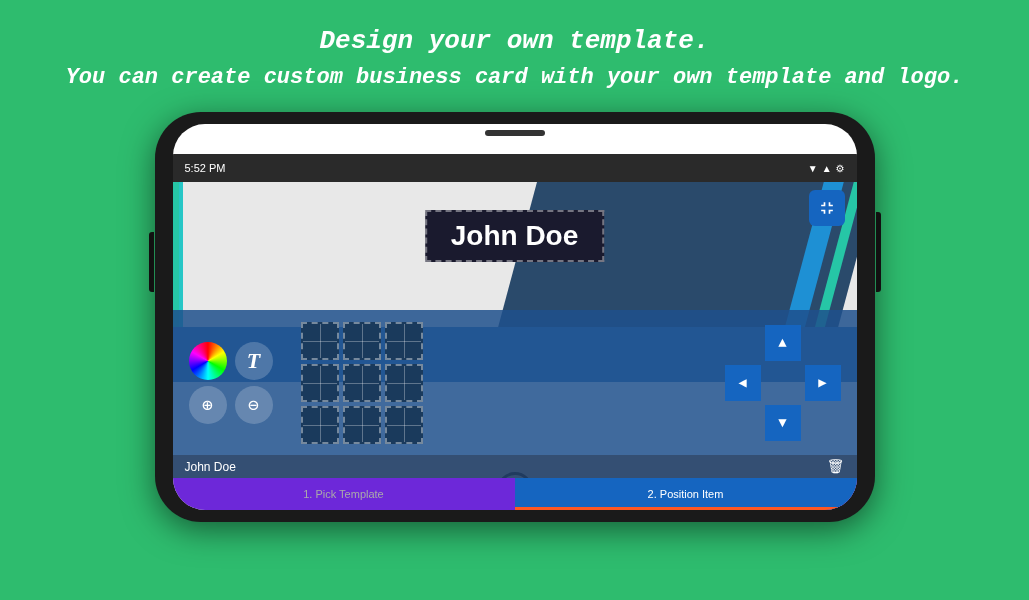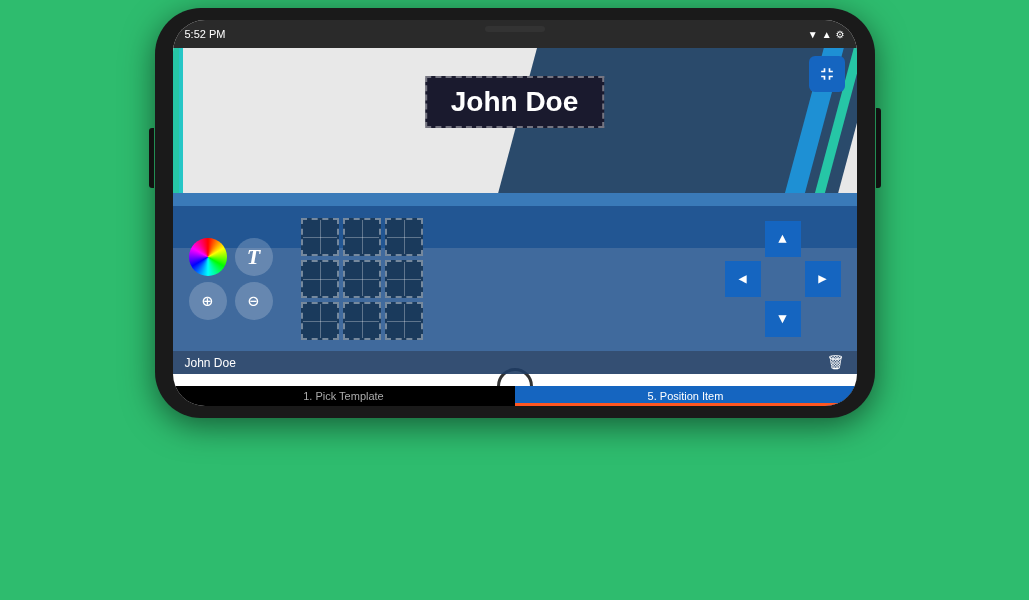--- a/index.html
+++ b/index.html
@@ -103,20 +103,21 @@
 
     
     .status-bar {
       background: #2a2a2a;
       height: 28px;
       display: flex;
       align-items: center;
       justify-content: space-between;
       padding: 0 12px;
       flex-shrink: 0;
+      margin-top: 30px;
     }
     .status-time {
       color: white;
       font-size: 11px;
       font-family: Arial, sans-serif;
     }
     .status-icons {
       display: flex;
       align-items: center;
       gap: 4px;
@@ -367,23 +368,23 @@
       font-size: 14px;
       cursor: pointer;
     }
 
     
     .step-tabs {
       position: absolute;
       bottom: 0;
       left: 0;
       right: 0;
-      height: 20px;
-      display: flex;
-      background: #000000;
+      height: 32px;
+      display: flex;
+      background: #6d28d9;
     }
     .step-tab {
       flex: 1;
       display: flex;
       align-items: center;
       justify-content: center;
       color: #aaa;
       font-size: 11px;
       font-family: Arial, sans-serif;
       cursor: pointer;
@@ -401,20 +402,24 @@
       right: 0;
       height: 3px;
       background: #ff5722;
     }
   </style>
 </head>
 <body>
 
 <div>
 
+  <div class="header-text">
+    <div class="line1">Design your own template.</div>
+    <div class="line2">You can create custom business card with your own template and logo.</div>
+  </div>
 
   <div class="phone-wrapper">
     <div class="phone">
       <div class="phone-speaker"></div>
       <div class="phone-home"></div>
 
       <div class="phone-screen">
 
         <div class="status-bar">
           <span class="status-time">5:52 PM</span>
@@ -486,21 +491,21 @@
           <div class="name-bar">
             <span class="name-bar-text">John Doe</span>
             <span class="trash-icon">🗑</span>
           </div>
 
           <div class="step-tabs">
             <div class="step-tab">
               <span>1. Pick Template</span>
             </div>
             <div class="step-tab active">
-              <span>5. Position Item</span>
+              <span>2. Position Item</span>
             </div>
           </div>
 
         </div>
       </div>
     </div>
   </div>
 </div>
 
 </body></html>

